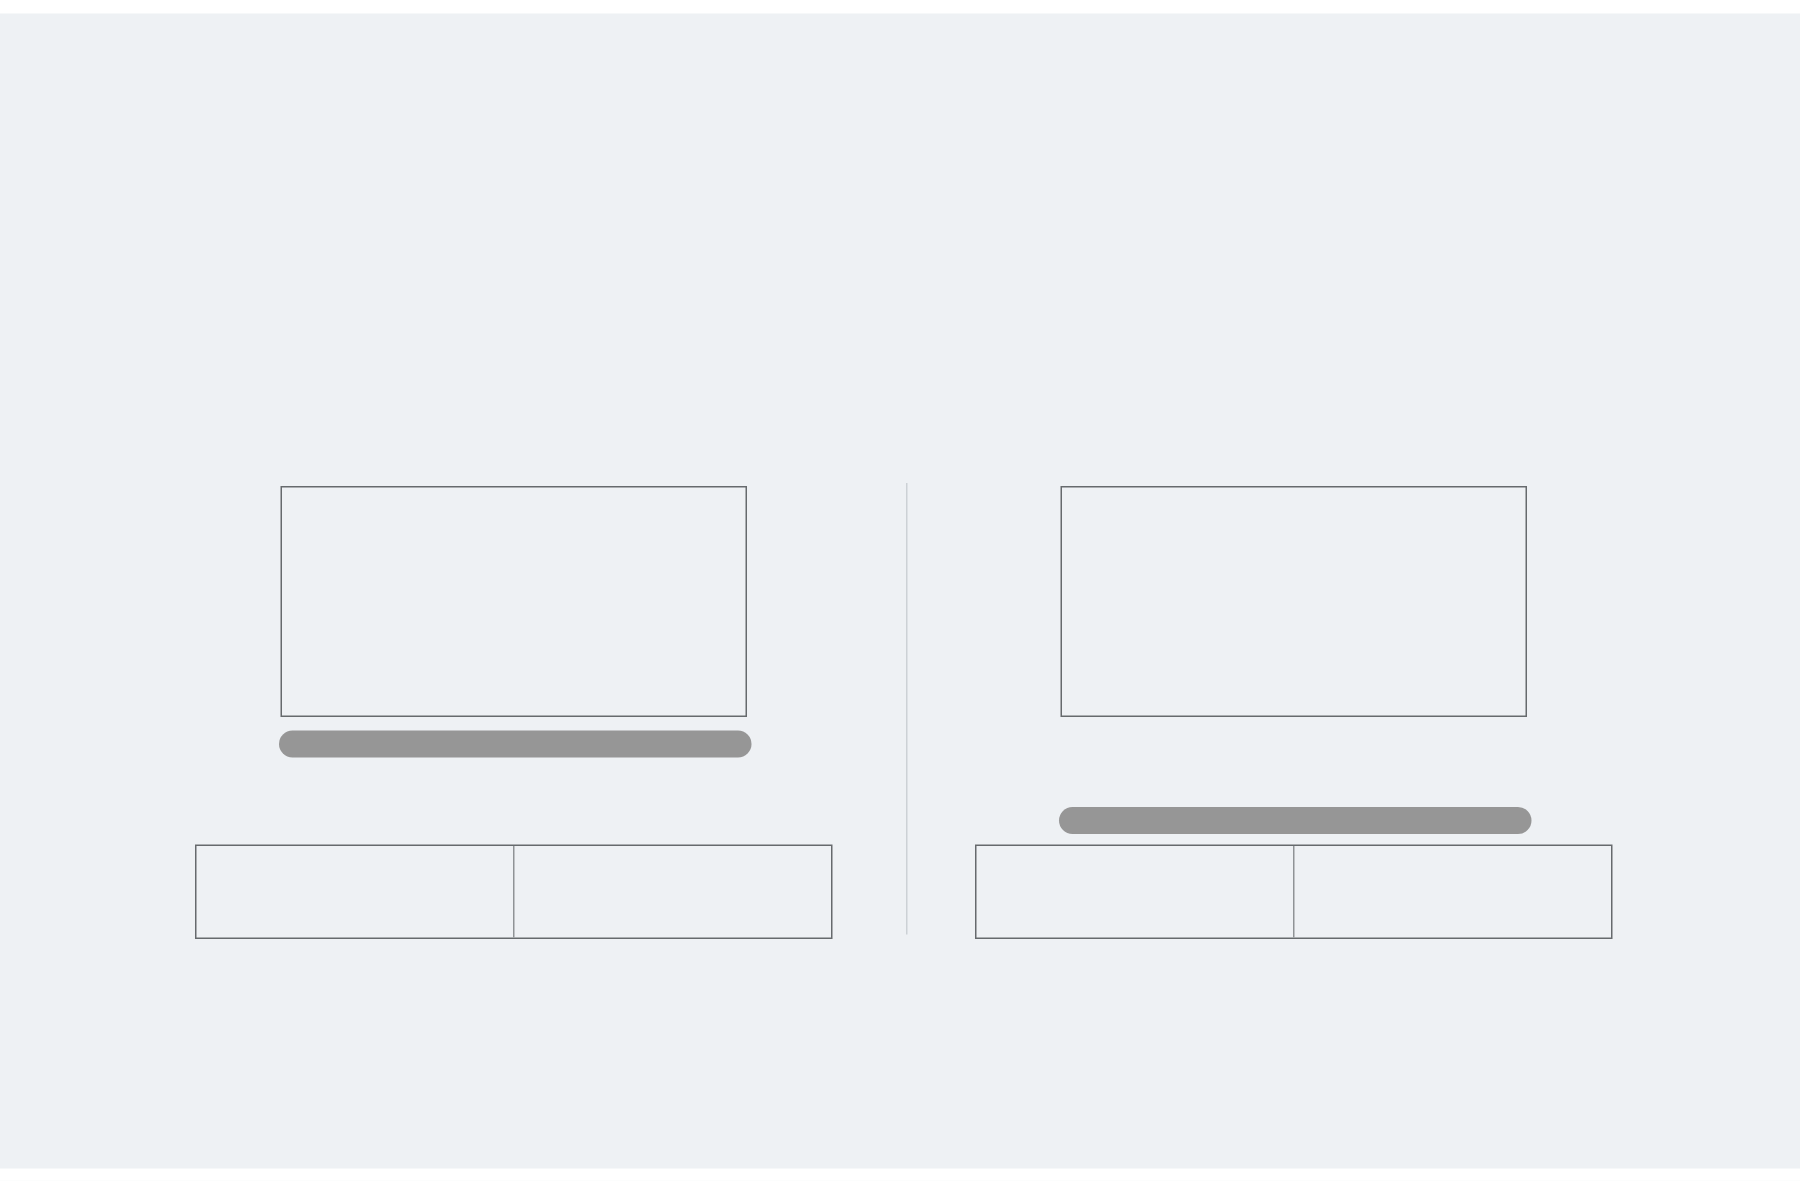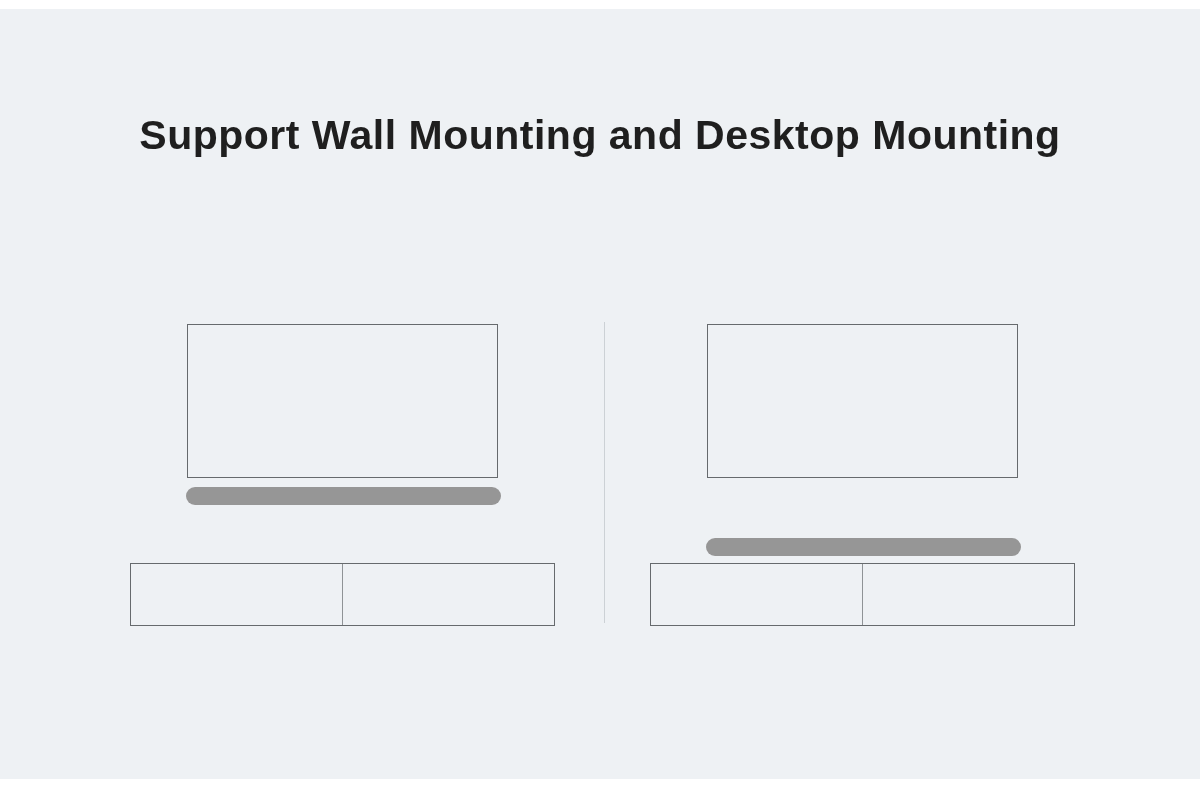--- a/index.html
+++ b/index.html
@@ -83,21 +83,20 @@
     height: 301px;
     background: var(--divider, #ccd1d5);
   }
 </style>
 </head>
 <body>
 
 <div class="canvas">
   <div class="panel">
 
-    <h1 class="title">Support Wall Mounting and Desktop Mounting</h1>
 
     <div class="figure">
 
       <div>
         <div class="tv left"></div>
         <div class="soundbar wall"></div>
         <div class="cabinet left">
           <div class="cab-divider"></div>
         </div>
       </div>

